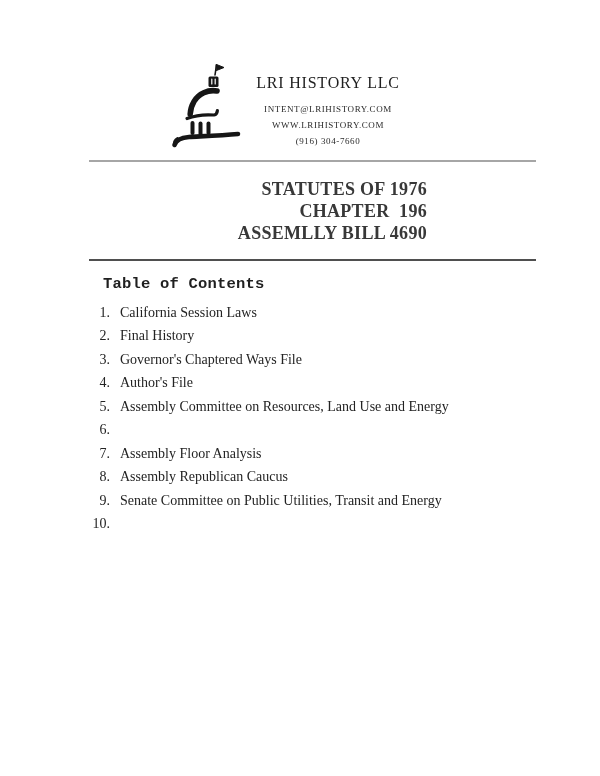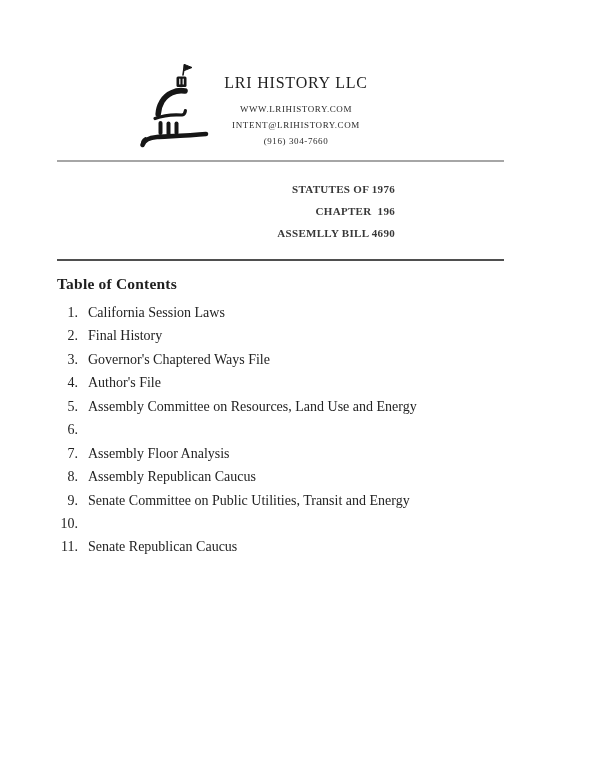--- a/index.html
+++ b/index.html
@@ -8,20 +8,21 @@
     background: #ffffff;
   }
   .page {
     position: relative;
     width: 504px;
     height: 776px;
     background: #ffffff;
     font-family: "Liberation Serif", "DejaVu Serif", serif;
     color: #222222;
     overflow: hidden;
+    margin-left: 32px;
   }
 
   
   .logo-wrap {
     position: absolute;
     left: 139px;
     top: 60px;
     width: 76px;
     height: 88px;
   }
@@ -65,36 +66,37 @@
     background: #4f4f4f;
   }
 
   
   .case-header {
     position: absolute;
     right: 109px;
     top: 178px;
     text-align: right;
     font-weight: bold;
-    font-size: 11px;
+    font-size: 18px;
     line-height: 22px;
     color: #383838;
     letter-spacing: 0.3px;
   }
   .case-header div { white-space: pre; }
 
   
   .toc-title {
     position: absolute;
-    left: 57px;
+    left: 71px;
     top: 275px;
     font-weight: bold;
     font-size: 15.5px;
     color: #1f1f1f;
     letter-spacing: 0.2px;
+    font-family: Liberation Mono, monospace;
   }
   .toc-list {
     position: absolute;
     left: 46px;
     top: 305px;
     width: 480px;
   }
   .toc-row {
     display: flex;
     height: 23.45px;
@@ -138,22 +140,22 @@
         <path d="M37.5,63.5 L37.5,73" stroke-width="4"></path>
 
         <path d="M67,74 C50,75.5 30,76.3 18,77 C9.5,77.7 5,80 3.5,85" stroke-width="4.6"></path>
         <path d="M3.5,85 C3,82.5 3.8,79.8 6.5,78.3" stroke-width="2.6"></path>
       </g>
     </svg>
   </div>
 
   <div class="company-block">
     <div class="company-name">LRI HISTORY LLC</div>
+    <div class="company-line">INTENT@LRIHISTORY.COM</div>
     <div class="company-line">WWW.LRIHISTORY.COM</div>
-    <div class="company-line">INTENT@LRIHISTORY.COM</div>
     <div class="company-line">(916) 304-7660</div>
   </div>
 
   <div class="divider-top"></div>
 
   <div class="case-header">
     <div>STATUTES OF 1976</div>
     <div>CHAPTER  196</div>
     <div>ASSEMLLY BILL 4690</div>
   </div>
@@ -194,19 +196,15 @@
       <span class="toc-num">8.</span>
       <span class="toc-label">Assembly Republican Caucus</span>
     </div>
     <div class="toc-row">
       <span class="toc-num">9.</span>
       <span class="toc-label">Senate Committee on Public Utilities, Transit and Energy</span>
     </div>
     <div class="toc-row">
       <span class="toc-num">10.</span>
     </div>
-    <div class="toc-row">
-      <span class="toc-num">11.</span>
-      <span class="toc-label">Senate Republican Caucus</span>
-    </div>
   </div>
 
 </div>
 
 </body></html>

